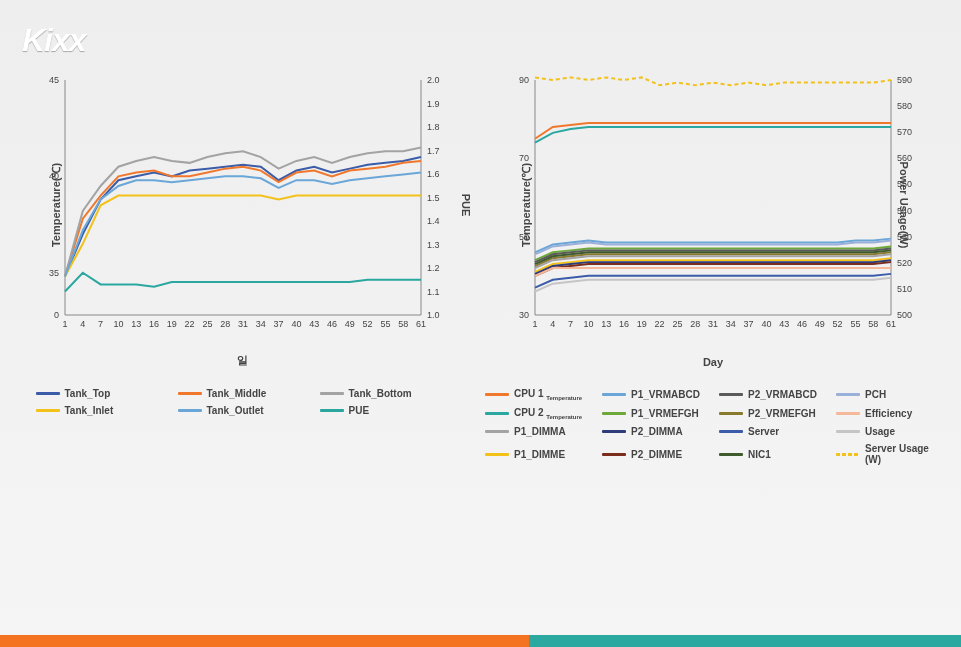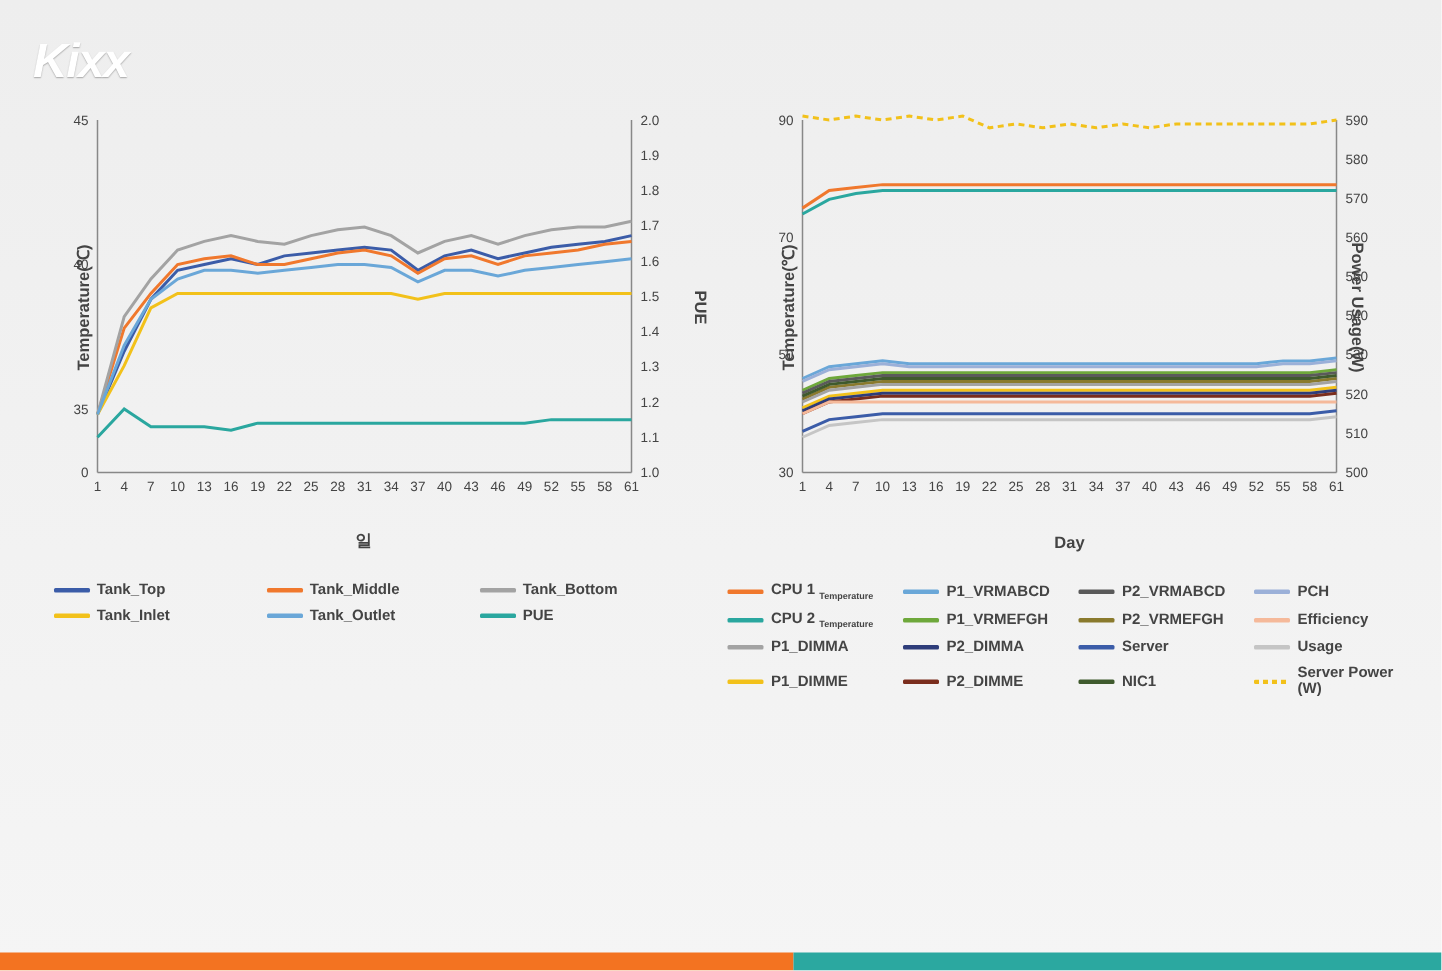--- a/index.html
+++ b/index.html
@@ -332,21 +332,21 @@
         <div class="legend-item">
           <span class="swatch" style="background: rgb(122, 45, 29);"></span>
           <span class="text">P2_DIMME</span>
         </div>
         <div class="legend-item">
           <span class="swatch" style="background: rgb(63, 90, 45);"></span>
           <span class="text">NIC1</span>
         </div>
         <div class="legend-item">
           <span class="swatch dashed" style="color: rgb(242, 193, 26);"></span>
-          <span class="text">Server Power (W)</span>
+          <span class="text">Server Usage (W)</span>
         </div>
       </div>
   </div>
 
 </div>
 
 <div class="footer-bar">
   <div class="footer-orange"></div>
   <div class="footer-teal"></div>
 </div>

